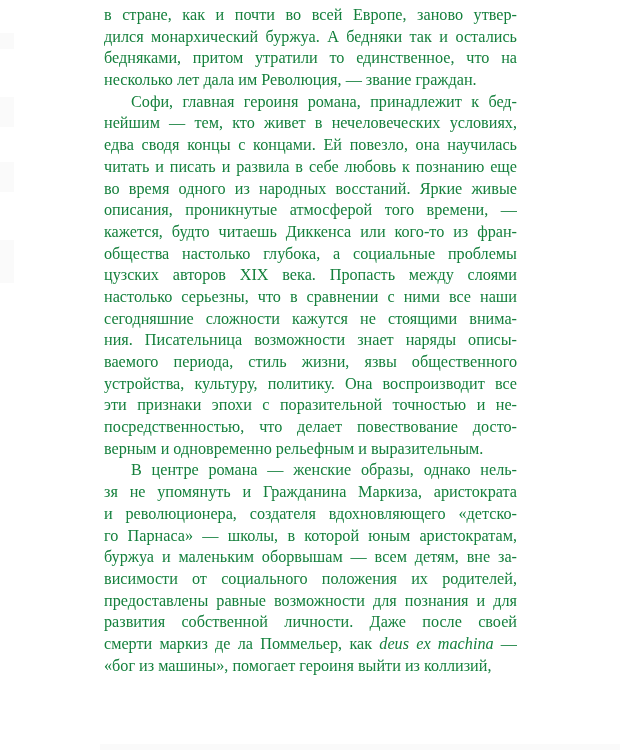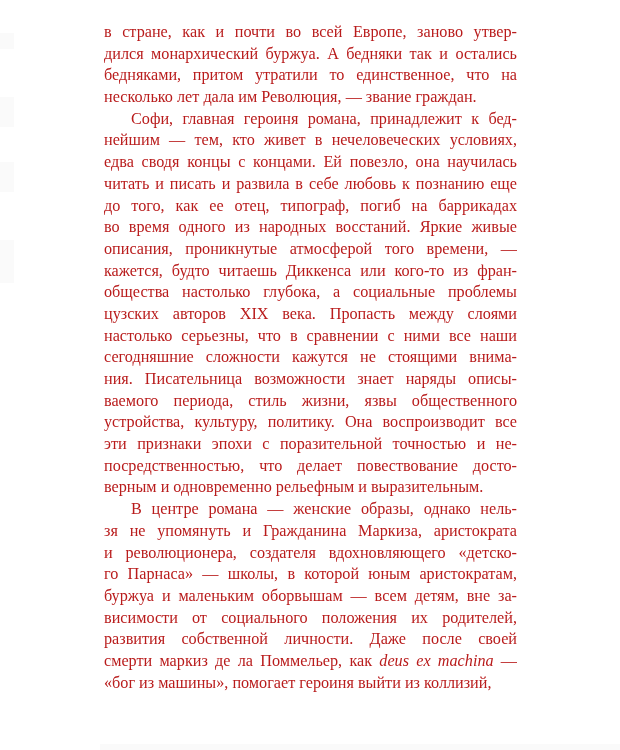--- a/index.html
+++ b/index.html
@@ -54,46 +54,46 @@
 </style>
 </head>
 <body>
 
 <div class="page">
   <div class="edge-shade edge-left-1"></div>
   <div class="edge-shade edge-left-2"></div>
   <div class="edge-shade edge-left-3"></div>
   <div class="edge-shade edge-left-4"></div>
   <div class="edge-shade edge-bottom"></div>
-  <div class="text-block" style="color: #b91c1c; margin-top: 17px;">
+  <div class="text-block" style="color: #15803d;">
       <div class="line"><span>в стране, как и почти во всей Европе, заново утвер-</span></div>
       <div class="line"><span>дился монархический буржуа. А бедняки так и остались</span></div>
       <div class="line"><span>бедняками, притом утратили то единственное, что на</span></div>
       <div class="line para-end"><span>несколько лет дала им Революция, — звание граждан.</span></div>
       <div class="line indented"><span>Софи, главная героиня романа, принадлежит к бед-</span></div>
       <div class="line"><span>нейшим — тем, кто живет в нечеловеческих условиях,</span></div>
       <div class="line"><span>едва сводя концы с концами. Ей повезло, она научилась</span></div>
       <div class="line"><span>читать и писать и развила в себе любовь к познанию еще</span></div>
-      <div class="line"><span>до того, как ее отец, типограф, погиб на баррикадах</span></div>
       <div class="line"><span>во время одного из народных восстаний. Яркие живые</span></div>
       <div class="line"><span>описания, проникнутые атмосферой того времени, —</span></div>
       <div class="line"><span>кажется, будто читаешь Диккенса или кого-то из фран-</span></div>
       <div class="line"><span>общества настолько глубока, а социальные проблемы</span></div>
       <div class="line"><span>цузских авторов XIX века. Пропасть между слоями</span></div>
       <div class="line"><span>настолько серьезны, что в сравнении с ними все наши</span></div>
       <div class="line"><span>сегодняшние сложности кажутся не стоящими внима-</span></div>
       <div class="line"><span>ния. Писательница возможности знает наряды описы-</span></div>
       <div class="line"><span>ваемого периода, стиль жизни, язвы общественного</span></div>
       <div class="line"><span>устройства, культуру, политику. Она воспроизводит все</span></div>
       <div class="line"><span>эти признаки эпохи с поразительной точностью и не-</span></div>
       <div class="line"><span>посредственностью, что делает повествование досто-</span></div>
       <div class="line para-end"><span>верным и одновременно рельефным и выразительным.</span></div>
       <div class="line indented"><span>В центре романа — женские образы, однако нель-</span></div>
       <div class="line"><span>зя не упомянуть и Гражданина Маркиза, аристократа</span></div>
       <div class="line"><span>и революционера, создателя вдохновляющего «детско-</span></div>
       <div class="line"><span>го Парнаса» — школы, в которой юным аристократам,</span></div>
       <div class="line"><span>буржуа и маленьким оборвышам — всем детям, вне за-</span></div>
       <div class="line"><span>висимости от социального положения их родителей,</span></div>
+      <div class="line"><span>предоставлены равные возможности для познания и для</span></div>
       <div class="line"><span>развития собственной личности. Даже после своей</span></div>
       <div class="line"><span>смерти маркиз де ла Поммельер, как </span><em>deus ex machina</em><span> —</span></div>
       <div class="line para-end"><span>«бог из машины», помогает героиня выйти из коллизий,</span></div>
     </div>
 </div>
 
 </body></html>

